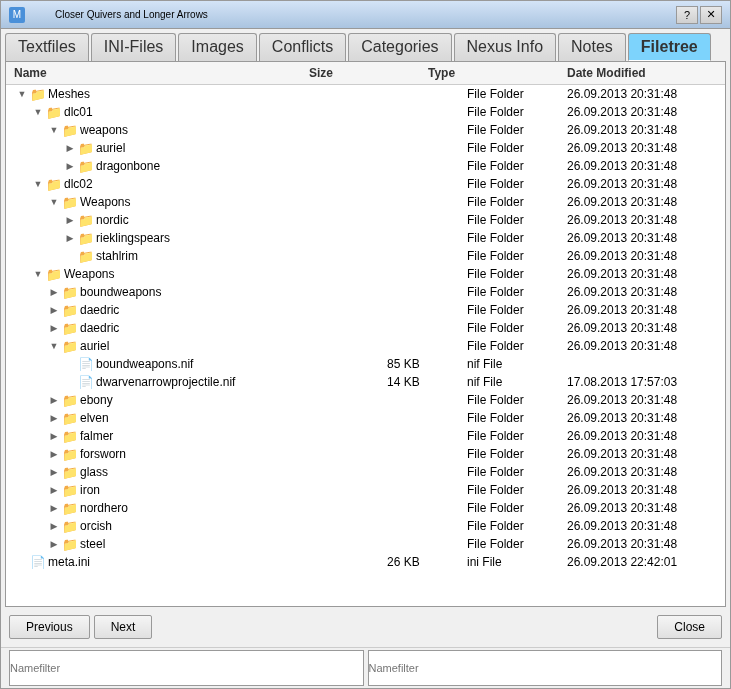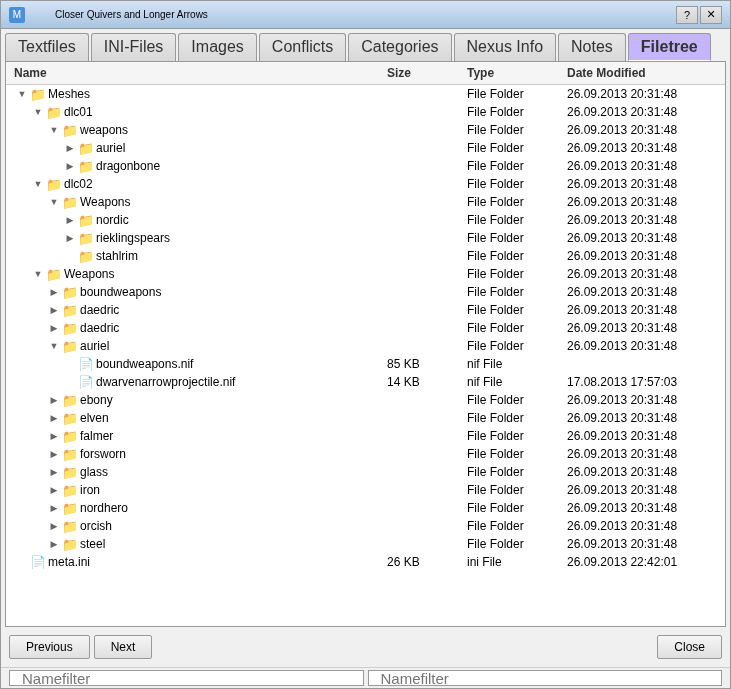--- a/index.html
+++ b/index.html
@@ -75,21 +75,21 @@
       padding: 4px 12px;
       background: linear-gradient(to bottom, #e8e8e8, #d8d8d8);
       border: 1px solid #999;
       border-bottom: none;
       cursor: pointer;
       font-size: 16px;
       color: #333;
       border-radius: 3px 3px 0 0;
     }
     .tab.active {
-      background: #c4b5fd;
+      background: #7dd3fc;
       border-bottom: 1px solid white;
       z-index: 1;
       font-weight: 600;
     }
     .content-area {
       flex: 1;
       background: white;
       border: 1px solid #999;
       margin: 0 4px;
       display: flex;
@@ -97,20 +97,21 @@
       overflow: hidden;
     }
     .file-tree-header {
       display: grid;
       grid-template-columns: 1fr 80px 100px 150px;
       padding: 4px 8px;
       border-bottom: 1px solid #ccc;
       background: #f5f5f5;
       font-weight: 600;
       color: #333;
+      gap: 39px;
     }
     .file-tree-body {
       flex: 1;
       overflow-y: auto;
       overflow-x: auto;
     }
     .tree-row {
       display: grid;
       grid-template-columns: 1fr 80px 100px 150px;
       padding: 1px 8px;
@@ -185,24 +186,24 @@
       border-radius: 2px;
     }
     .namefilter-bar {
       display: flex;
       gap: 4px;
       padding: 2px 8px;
       border-top: 1px solid #ccc;
     }
     .namefilter-input {
       flex: 1;
-      height: 16px;
+      height: 36px;
       border: 1px solid #999;
-      padding: 0 12px;
-      font-size: 15px;
+      padding: 0 0;
+      font-size: 11px;
       background: white;
     }
   </style>
 </head>
 <body>
 
 <div class="window">
   <div class="titlebar">
     <div class="titlebar-left">
       <div class="titlebar-icon">M</div>

